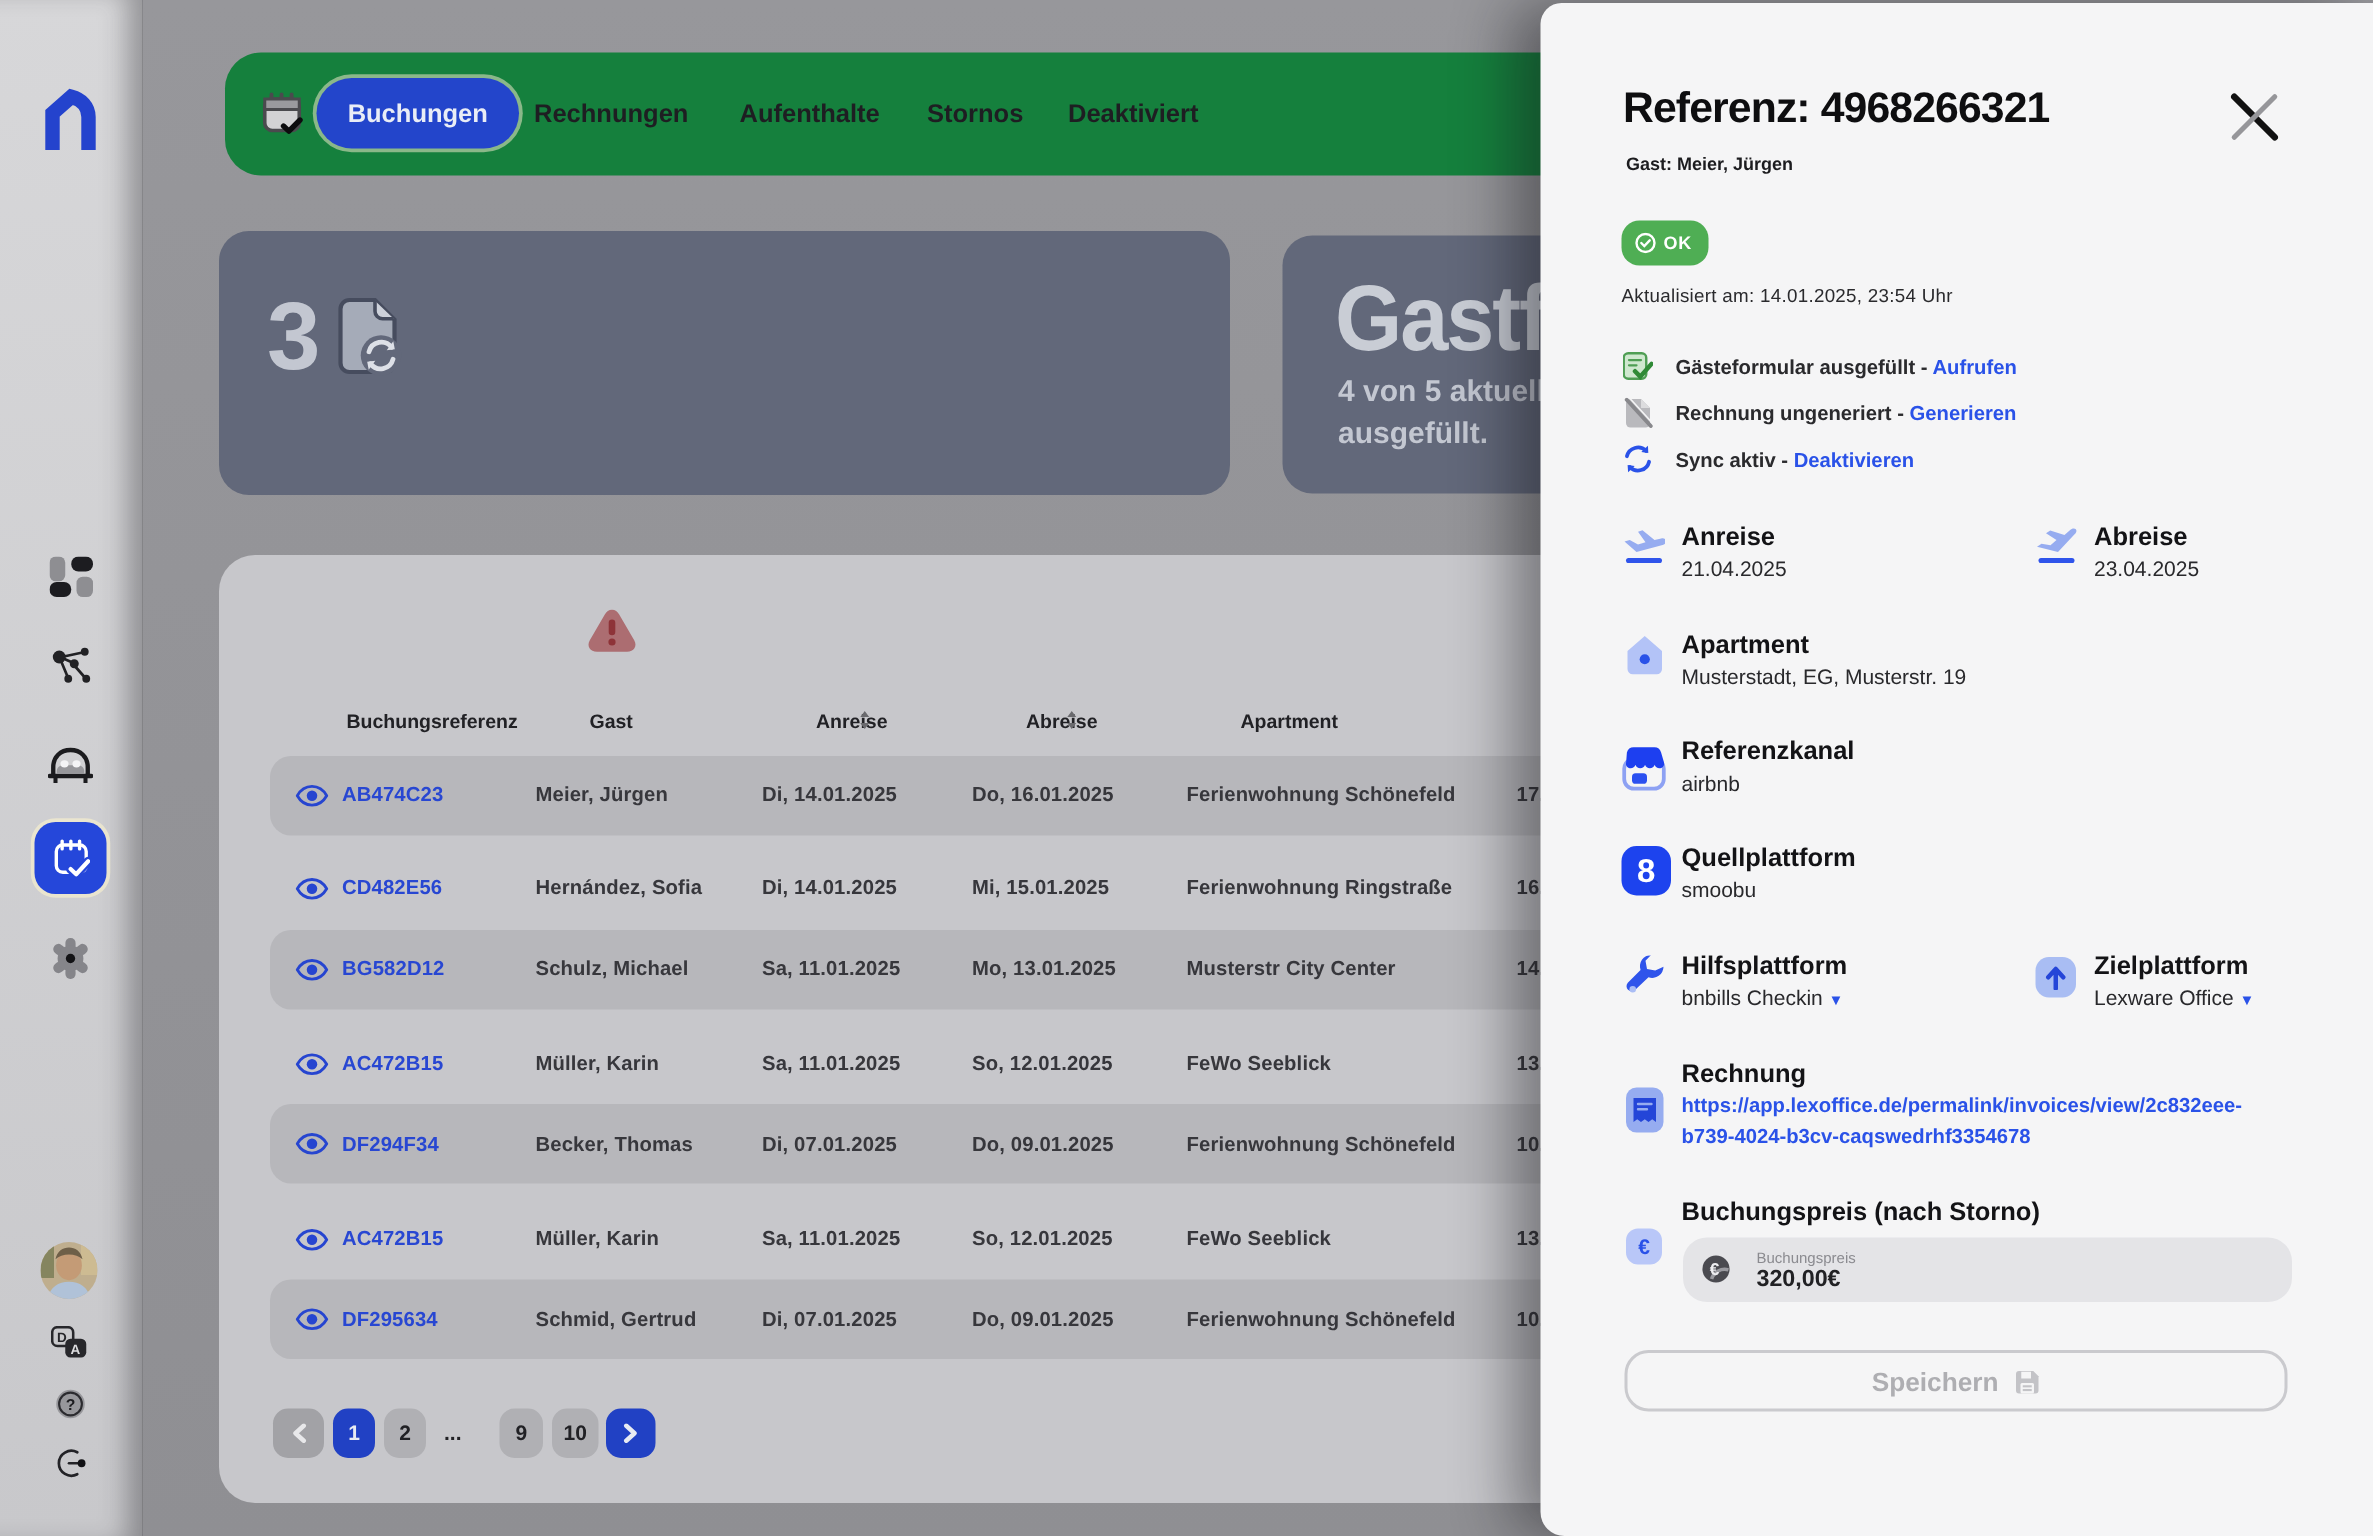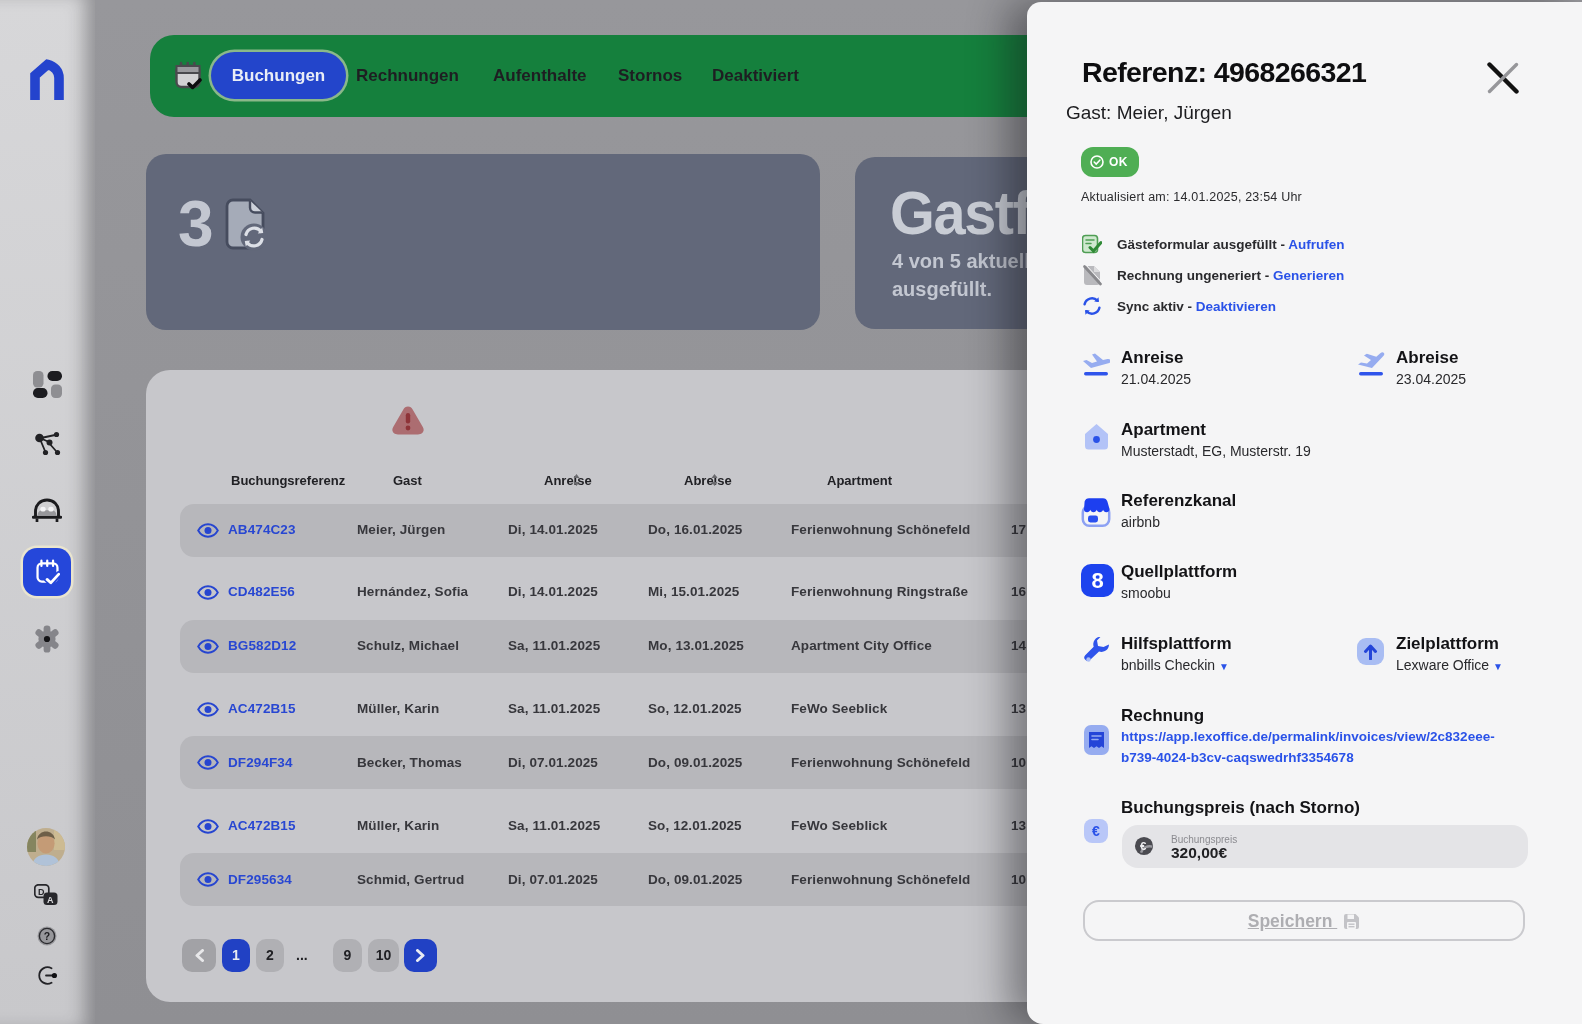--- a/index.html
+++ b/index.html
@@ -21,30 +21,30 @@
 .tablecard{position:absolute;left:146px;top:370px;width:1260px;height:632px;background:#c7c7cb;border-radius:24px;}
 .tchead{position:absolute;left:33px;top:33px;font-size:28px;font-weight:bold;color:#111113;letter-spacing:-.2px;}
 .th{position:absolute;top:103px;font-size:13px;font-weight:bold;color:#212125;padding-left:36px;}
 .band{position:absolute;left:34px;width:1210px;height:53px;background:#b7b7bb;border-radius:14px;}
 .cell{position:absolute;font-size:13.5px;font-weight:bold;color:#37373c;letter-spacing:.1px;}
 .ref{color:#2847d2;}
 .pgbtn{position:absolute;top:0;height:33px;border-radius:10px;font-size:14px;font-weight:bold;color:#212125;text-align:center;line-height:33px;background:#b0b0b4;}
 
 .drawer{position:absolute;left:1027px;top:2px;width:555px;height:1022px;background:#f5f5f6;border-radius:14px 0 0 16px;box-shadow:-18px 0 40px rgba(20,20,25,.45);z-index:5;}
 .dtitle{position:absolute;left:55px;top:54px;font-size:28.5px;font-weight:bold;color:#0e0e10;letter-spacing:-.6px;}
-.dguest{position:absolute;left:39px;top:100px;font-size:19px;font-weight:normal;color:#1c1c1f;}
+.dguest{position:absolute;left:57px;top:100px;font-size:12px;font-weight:bold;color:#1c1c1f;}
 .okpill{position:absolute;left:54px;top:145px;width:58px;height:30px;background:#4fae54;border-radius:12px;color:#fff;}
 .dupd{position:absolute;left:54px;top:188px;font-size:12.5px;color:#2a2a2d;letter-spacing:.2px;}
 .strow{position:absolute;left:90px;font-size:13.5px;font-weight:bold;color:#2a2a2d;}
 .strow .lnk{color:#2a52e8;}
 .sec-t{font-size:17px;font-weight:bold;color:#131316;}
 .sec-v{font-size:14px;color:#29292c;margin-top:3px;}
 .dlink{color:#2a52e8;font-weight:bold;font-size:13.5px;line-height:21px;}
 .inp{position:absolute;left:95px;top:118px;width:406px;height:43px;background:#e4e4e7;border-radius:16px;}
-.savebtn{position:absolute;left:56px;top:898px;width:442px;height:41px;border:2px solid #cacace;border-radius:16px;color:#aeaeb2;font-size:17.5px;font-weight:bold;text-align:center;line-height:38px;text-decoration:underline;}
+.savebtn{position:absolute;left:56px;top:898px;width:442px;height:41px;border:2px solid #cacace;border-radius:16px;color:#aeaeb2;font-size:17.5px;font-weight:bold;text-align:center;line-height:38px;}
 </style></head><body>
 <div class="main">
 
   <div class="navbar">
     <svg class="abs" style="left:24px;top:26px" width="28" height="30" viewBox="0 0 28 30">
       <rect x="2.5" y="5" width="23" height="21" rx="5" fill="#d2d2d4" stroke="#4a4a4e" stroke-width="2.4"></rect>
       <path d="M7 2v6M13.7 2v6M20.4 2v6" stroke="#4a4a4e" stroke-width="2.6" stroke-linecap="round"></path>
       <rect x="2.5" y="5" width="23" height="7" fill="#9a9a9e" stroke="#4a4a4e" stroke-width="2"></rect>
       <path d="M15 23l3.6 3.4L26 19" stroke="#0c0c0e" stroke-width="3.6" fill="none" stroke-linecap="round" stroke-linejoin="round"></path>
     </svg>
@@ -115,21 +115,21 @@
         <div class="cell" style="left:865px;top:214px">16.01.2025</div>
         <div class="band" style="top:249.5px"></div>
         <svg class="abs" style="left:51px;top:268.5px" width="22" height="15" viewBox="0 0 22 15">
           <path d="M1.2 7.5C3.6 3.2 7.1 1.3 11 1.3s7.4 1.9 9.8 6.2C18.4 11.8 14.9 13.7 11 13.7S3.6 11.8 1.2 7.5z" fill="none" stroke="#2645d0" stroke-width="1.9"></path>
           <circle cx="11" cy="7.5" r="3.5" fill="#2645d0"></circle>
         </svg>
         <div class="cell ref" style="left:82px;top:268px">BG582D12</div>
         <div class="cell" style="left:211px;top:268px">Schulz, Michael</div>
         <div class="cell" style="left:362px;top:268px">Sa, 11.01.2025</div>
         <div class="cell" style="left:502px;top:268px">Mo, 13.01.2025</div>
-        <div class="cell" style="left:645px;top:268px">Apartment City Office</div>
+        <div class="cell" style="left:645px;top:268px">Musterstr City Center</div>
         <div class="cell" style="left:865px;top:268px">14.01.2025</div>
         <svg class="abs" style="left:51px;top:331.5px" width="22" height="15" viewBox="0 0 22 15">
           <path d="M1.2 7.5C3.6 3.2 7.1 1.3 11 1.3s7.4 1.9 9.8 6.2C18.4 11.8 14.9 13.7 11 13.7S3.6 11.8 1.2 7.5z" fill="none" stroke="#2645d0" stroke-width="1.9"></path>
           <circle cx="11" cy="7.5" r="3.5" fill="#2645d0"></circle>
         </svg>
         <div class="cell ref" style="left:82px;top:331px">AC472B15</div>
         <div class="cell" style="left:211px;top:331px">Müller, Karin</div>
         <div class="cell" style="left:362px;top:331px">Sa, 11.01.2025</div>
         <div class="cell" style="left:502px;top:331px">So, 12.01.2025</div>
         <div class="cell" style="left:645px;top:331px">FeWo Seeblick</div>

